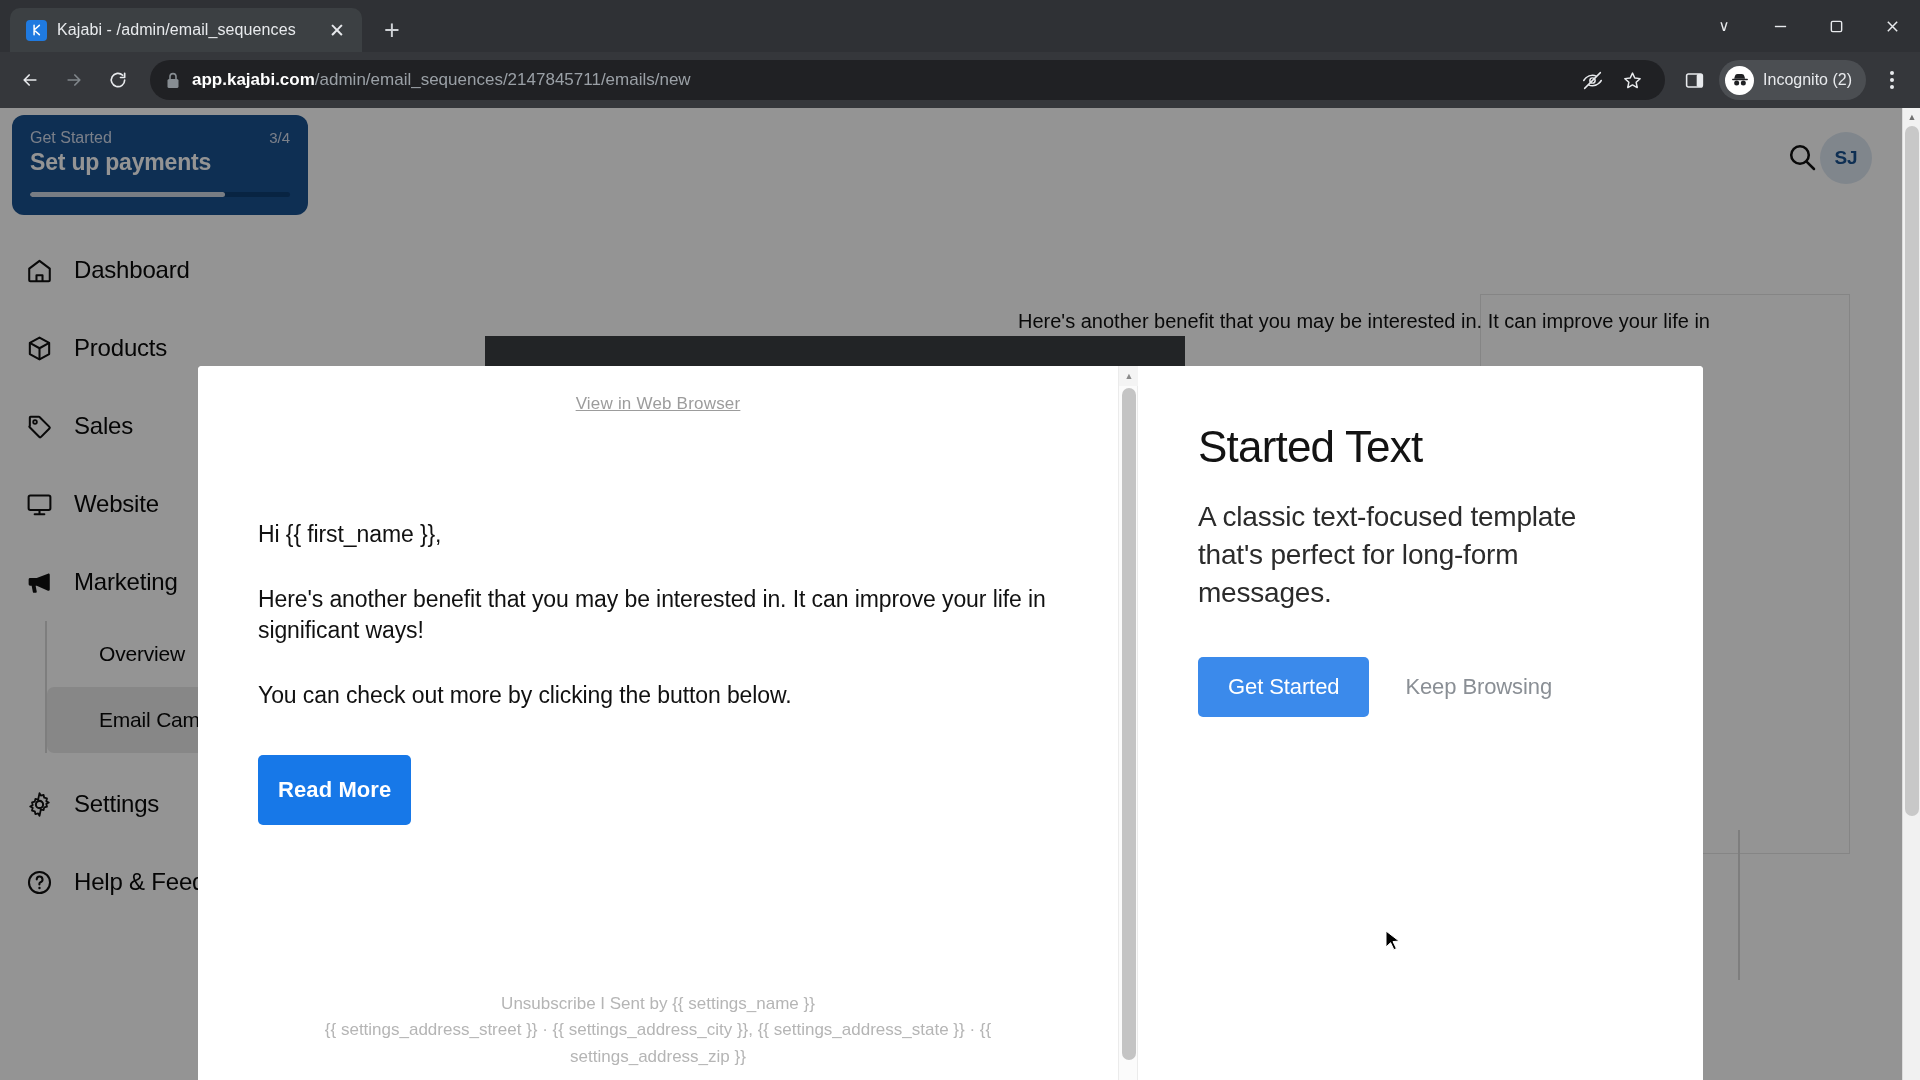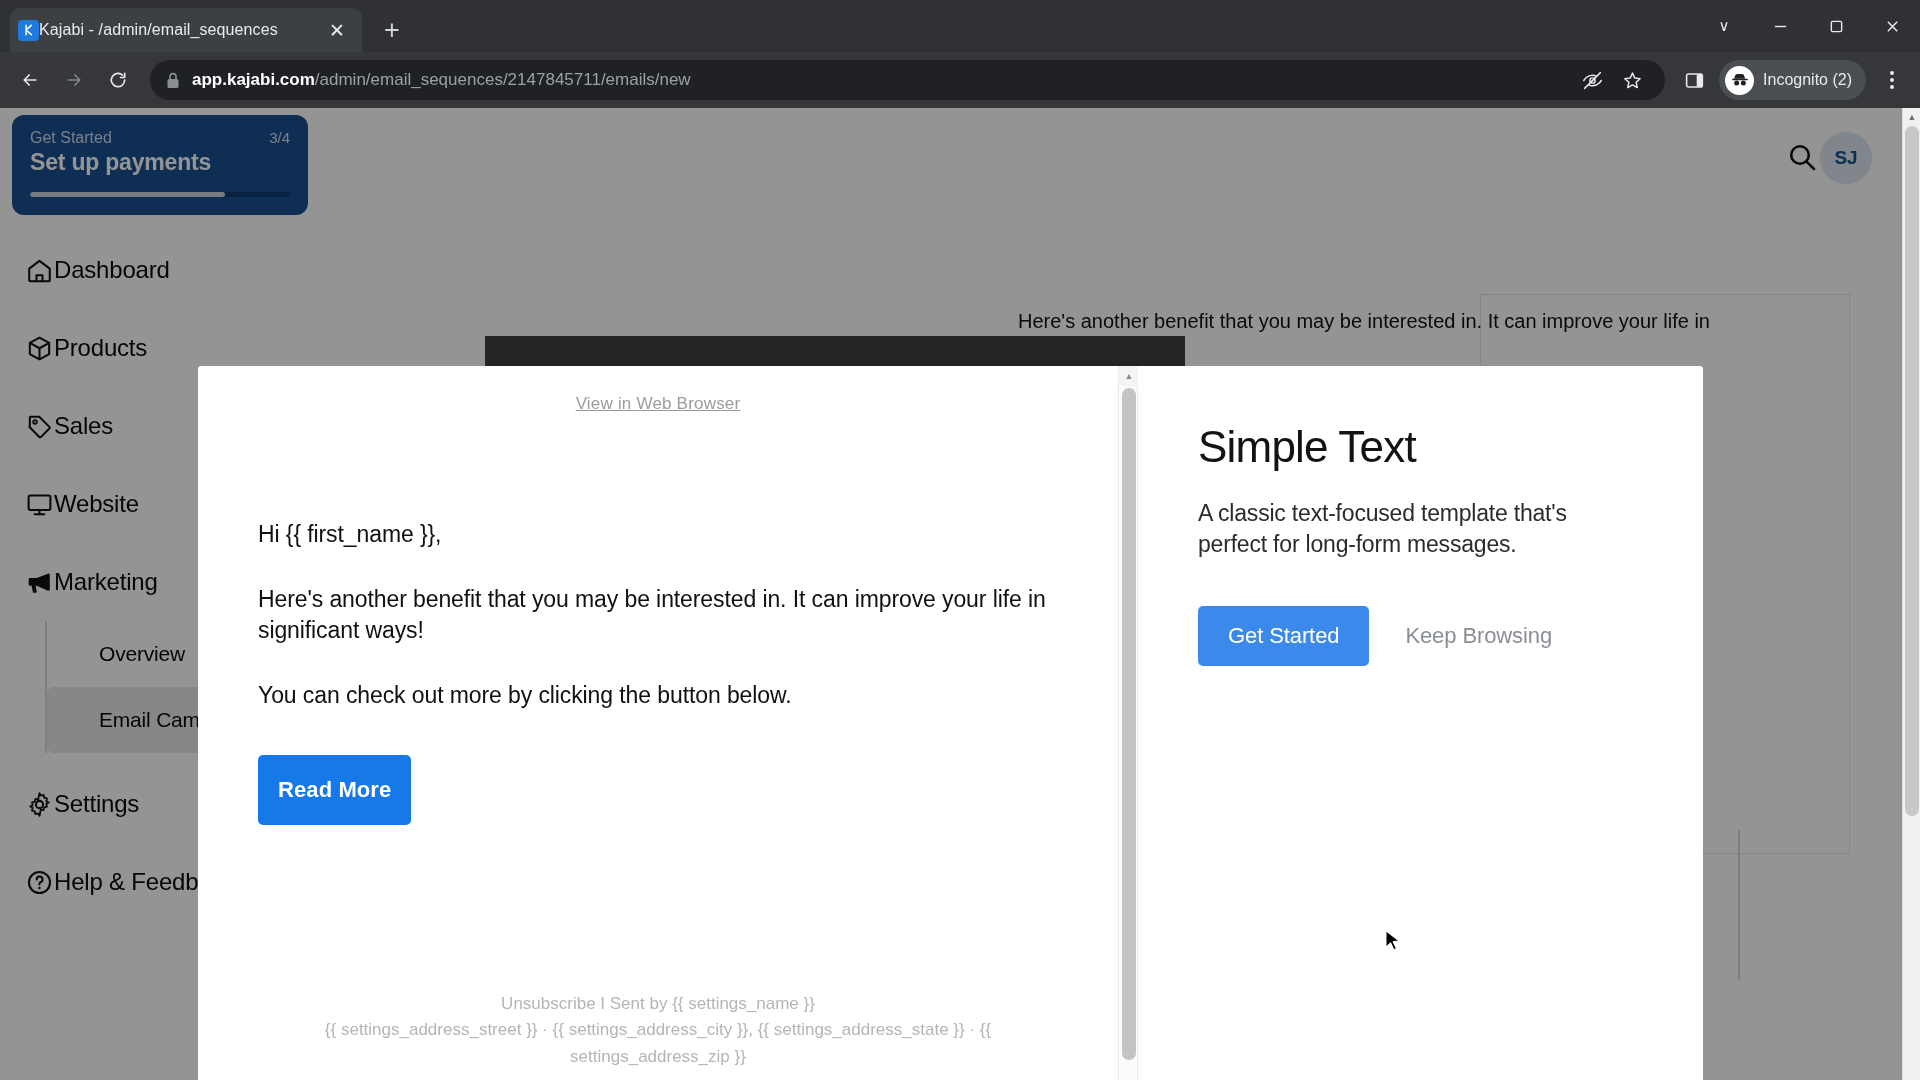--- a/index.html
+++ b/index.html
@@ -13,22 +13,22 @@
   
   .browser { width: 1920px; height: 1080px; position: relative; }
 
   .tabstrip {
     height: 52px; background: #2f3135; position: relative;
     display: flex; align-items: flex-end; padding-left: 10px;
   }
   .tab {
     height: 44px; width: 352px; background: #3c4043;
     border-radius: 10px 10px 0 0;
-    display: flex; align-items: center; padding: 0 12px 0 8px;
-    position: relative; 
+    display: flex; align-items: center; padding: 0 12px 0 16px;
+    position: relative; gap: 10px;
   }
   .tab-favicon {
     width: 21px; height: 21px; border-radius: 4px; background: #1f7ae0;
     display: flex; align-items: center; justify-content: center; flex: none;
   }
   .tab-favicon svg { width: 14px; height: 14px; }
   .tab-title {
     color: #e8eaed; font-size: 16px; white-space: nowrap;
     overflow: hidden; flex: 1; letter-spacing: 0.1px;
   }
@@ -130,21 +130,21 @@
   }
   .gs-top { display: flex; justify-content: space-between; align-items: baseline; }
   .gs-label { font-size: 16px; color: #d3dced; }
   .gs-count { font-size: 15px; color: #d3dced; }
   .gs-title { font-size: 23px; font-weight: 700; margin-top: 2px; white-space: nowrap; letter-spacing: -0.2px; }
   .gs-bar { margin-top: 16px; height: 5px; border-radius: 3px; background: #0f3e73; overflow: hidden; }
   .gs-bar i { display: block; height: 100%; width: 75%; background: #cfd8e4; border-radius: 3px; }
 
   .nav { margin-top: 16px; }
   .nav-item {
-    display: flex; align-items: center; height: 78px;
+    display: flex; align-items: center; gap: 20px; height: 78px;
     padding-left: 24px; color: #0a0a0a;
   }
   .nav-item .ico { width: 30px; height: 30px; flex: none; display: flex; align-items: center; justify-content: center; }
   .nav-item .ico svg { width: 29px; height: 29px; }
   .nav-label { font-size: 24px; font-weight: 500; white-space: nowrap; letter-spacing: -0.2px; }
 
   .subnav { margin-left: 45px; border-left: 2px solid #d9d9d9; padding-left: 0; }
   .subnav-item {
     display: flex; align-items: center; height: 66px; padding-left: 52px;
     font-size: 21px; color: #0a0a0a; white-space: nowrap; letter-spacing: -0.2px;
@@ -231,21 +231,21 @@
   }
   .ms-thumb {
     position: absolute; top: 22px; left: 3px; width: 14px; height: 672px;
     background: #c4c4c4; border-radius: 7px;
   }
 
   
   .tpl-info { flex: 1; padding: 56px 60px 0 60px; background: #ffffff; position: relative; }
   .tpl-title { font-size: 44px; font-weight: 400; color: #131313; letter-spacing: -0.8px; }
   .tpl-desc {
-    margin-top: 26px; font-size: 23px; line-height: 1.35; color: #2b2b2b;
+    margin-top: 26px; font-size: 28px; line-height: 1.35; color: #2b2b2b;
     max-width: 400px; letter-spacing: -0.2px;
   }
   .tpl-actions { margin-top: 46px; display: flex; align-items: center; gap: 22px; }
   .btn-primary {
     background: #3b8aeb; color: #ffffff; font-size: 22px;
     padding: 17px 30px; border-radius: 5px; border: none; letter-spacing: -0.1px;
   }
   .btn-ghost {
     background: transparent; color: #8a8f95; font-size: 22px;
     padding: 17px 14px; border: none; letter-spacing: -0.1px;
@@ -490,21 +490,21 @@
           <div>{{ settings_address_street }} · {{ settings_address_city }}, {{ settings_address_state }} · {{ settings_address_zip }}</div>
         </div>
       </section>
 
       <div class="modal-scroll">
         <div class="ms-arrow">▲</div>
         <div class="ms-thumb"></div>
       </div>
 
       <section class="tpl-info">
-        <h1 class="tpl-title">Simple Text</h1>
+        <h1 class="tpl-title">Started Text</h1>
         <p class="tpl-desc">A classic text-focused template that's perfect for long-form messages.</p>
         <div class="tpl-actions">
           <button class="btn-primary">Get Started</button>
           <button class="btn-ghost">Keep Browsing</button>
         </div>
       </section>
 
     </div>
 
     <div class="page-scrollbar">

